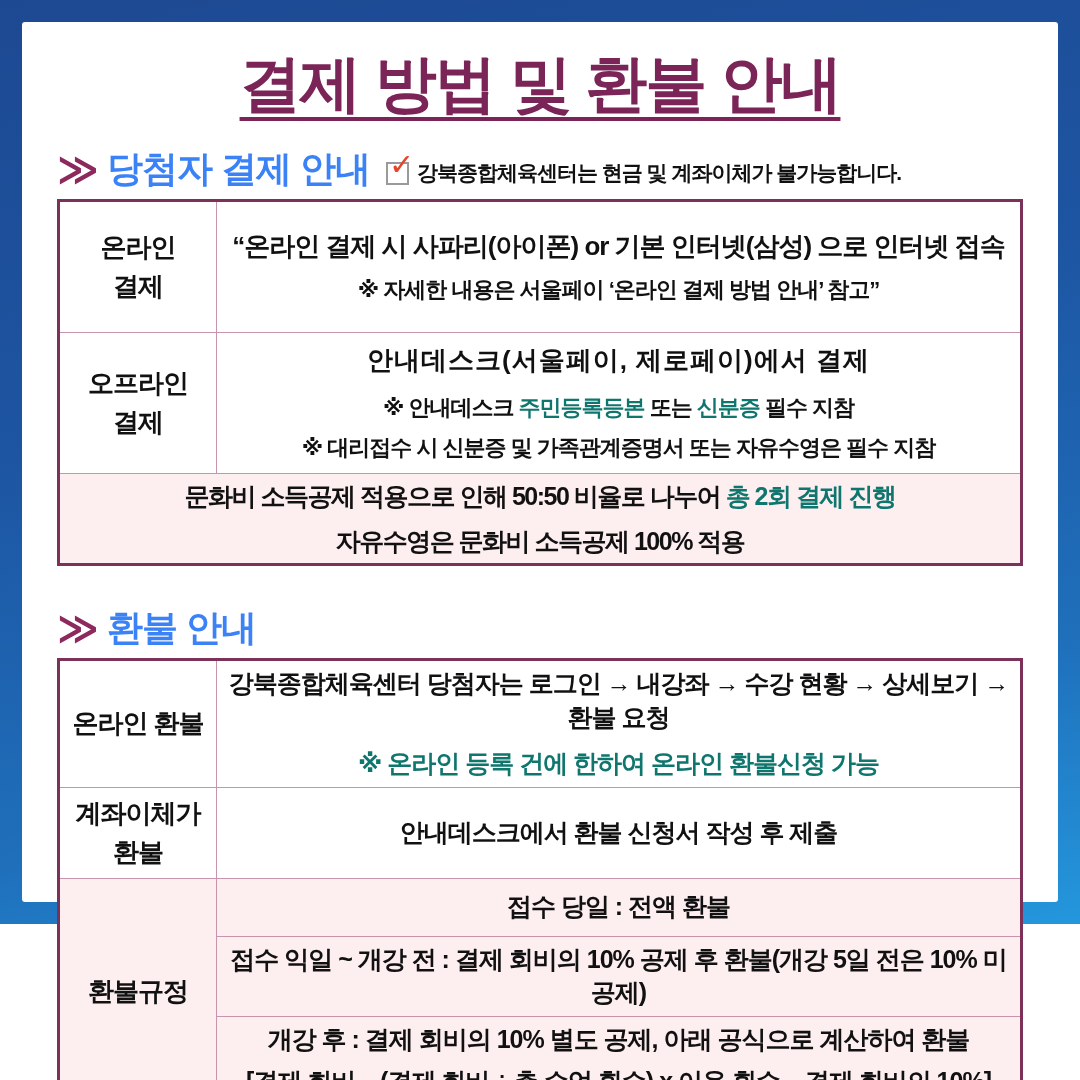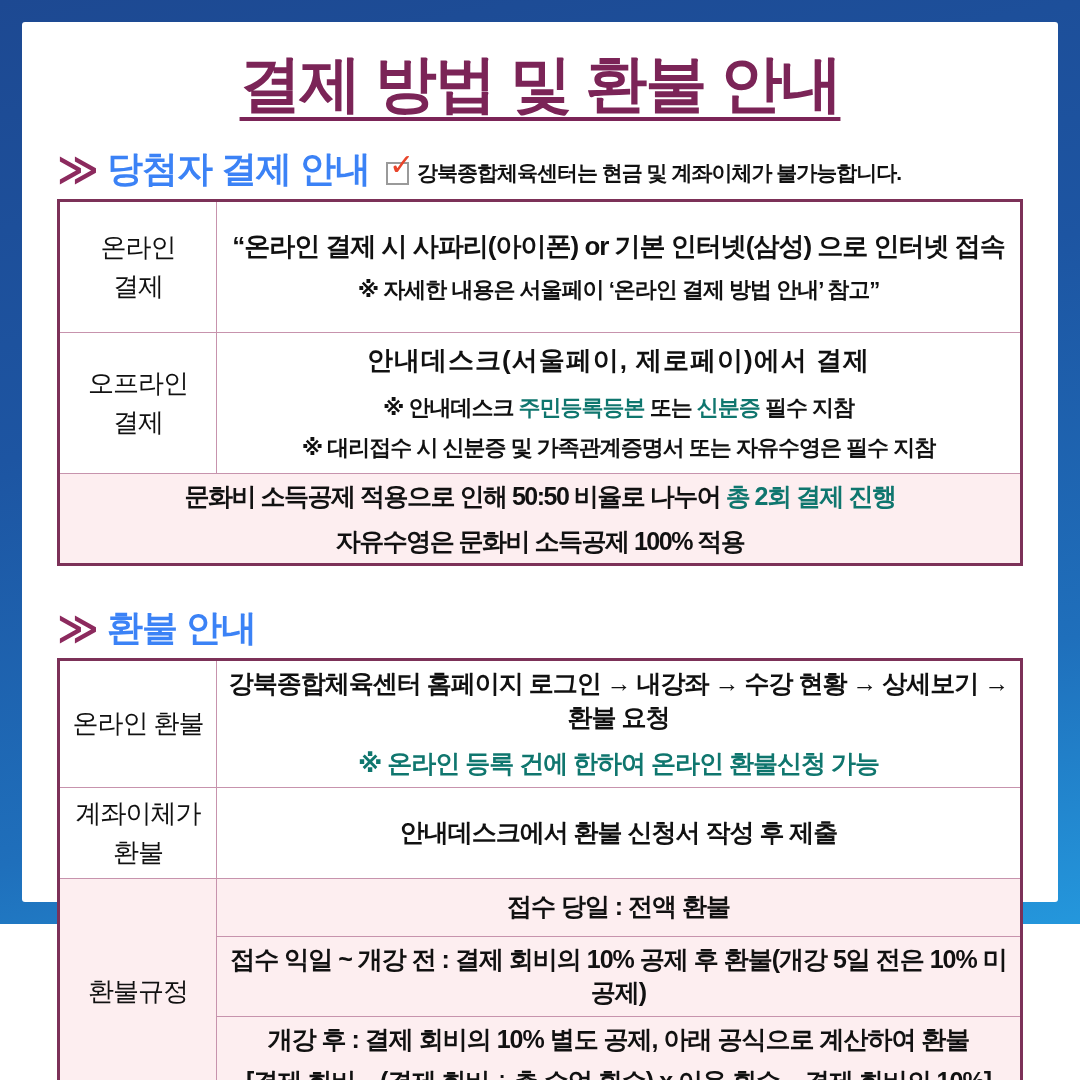--- a/index.html
+++ b/index.html
@@ -92,21 +92,21 @@
   }
   table.info td {
     border: 1.5px solid #c793ad;
     text-align: center;
     vertical-align: middle;
     padding: 6px 10px;
   }
   col.label-col { width: 158px; }
   td.label-cell {
     font-size: 26px;
-    font-weight: 400;
+    font-weight: 700;
     letter-spacing: -1px;
     line-height: 1.5;
     background: #ffffff;
   }
   .pink { background: #fdeef0 !important; }
   .line-main {
     font-size: 26px;
     font-weight: 800;
     letter-spacing: -1px;
     line-height: 1.3;
@@ -193,21 +193,21 @@
 
     <table class="info">
       <colgroup>
           <col class="label-col">
           <col>
         </colgroup>
       <tbody>
           <tr>
         <td class="label-cell" style="height:100px">온라인 환불</td>
         <td>
-          <div class="r-line">강북종합체육센터 홈페이지 로그인 → 내강좌 → 수강 현황 → 상세보기 → 환불 요청</div>
+          <div class="r-line">강북종합체육센터 당첨자는 로그인 → 내강좌 → 수강 현황 → 상세보기 → 환불 요청</div>
           <div class="r-line red gap-sm">※ 온라인 등록 건에 한하여 온라인 환불신청 가능</div>
         </td>
       </tr>
       <tr>
         <td class="label-cell" style="height:64px">계좌이체가 환불</td>
         <td>
           <div class="r-line">안내데스크에서 환불 신청서 작성 후 제출</div>
         </td>
       </tr>
       <tr>

